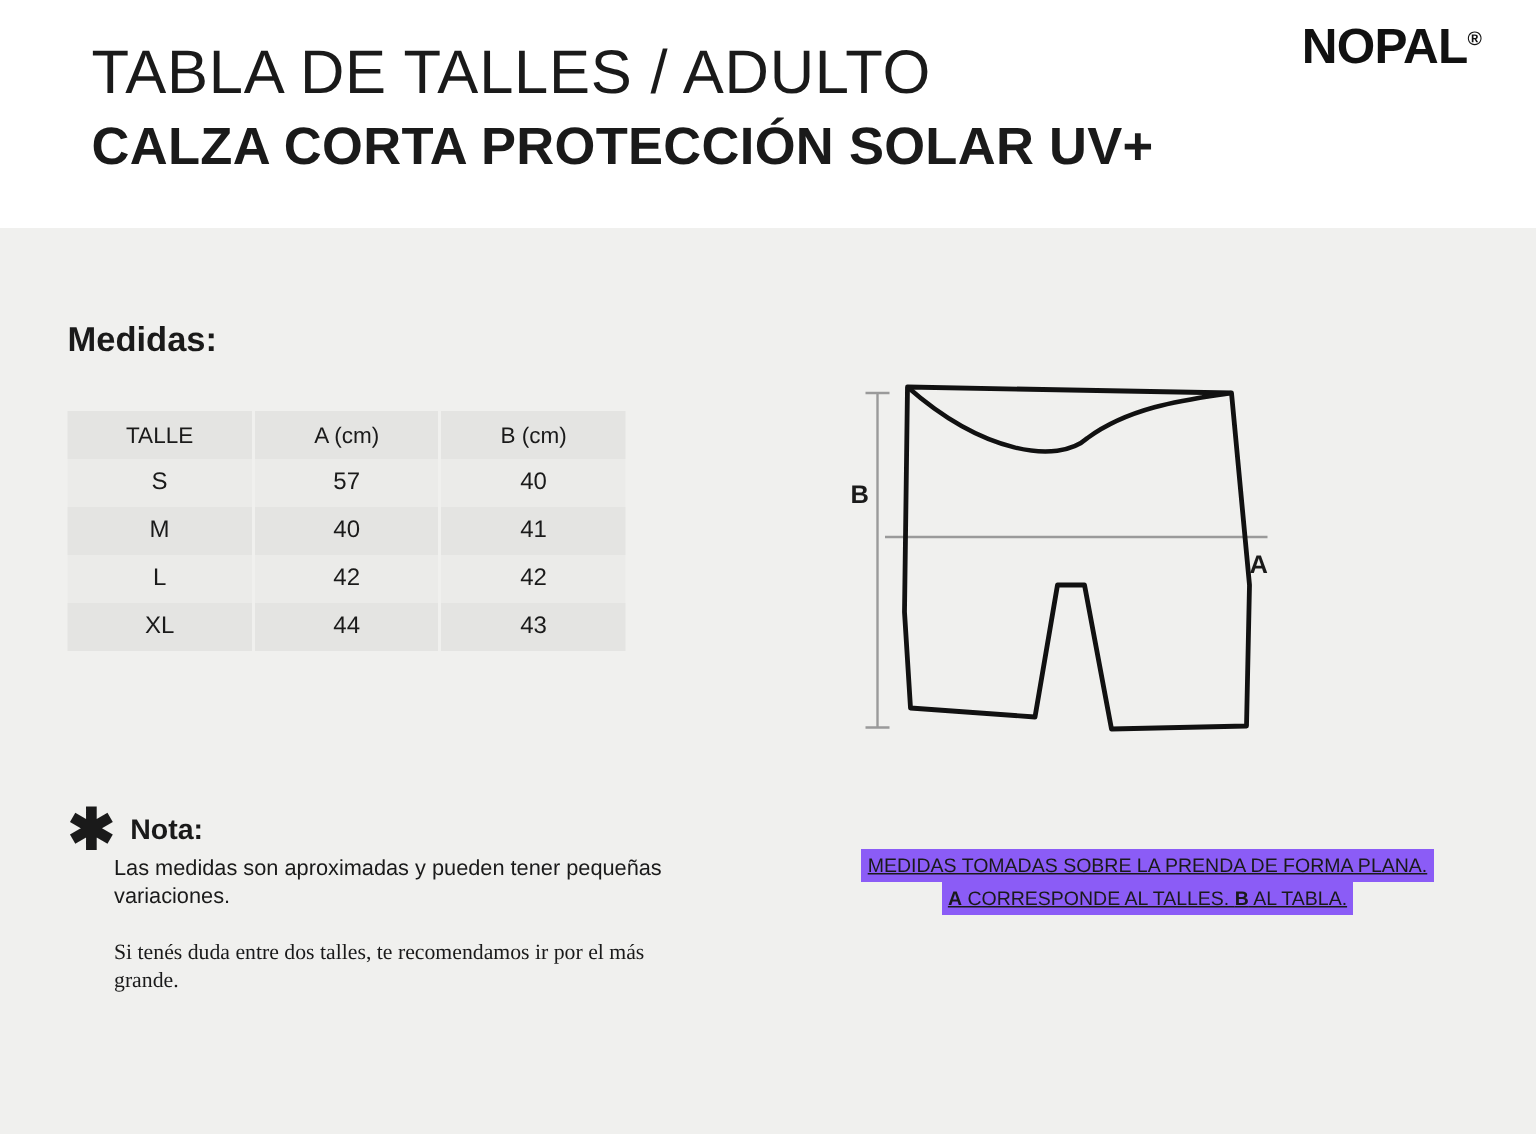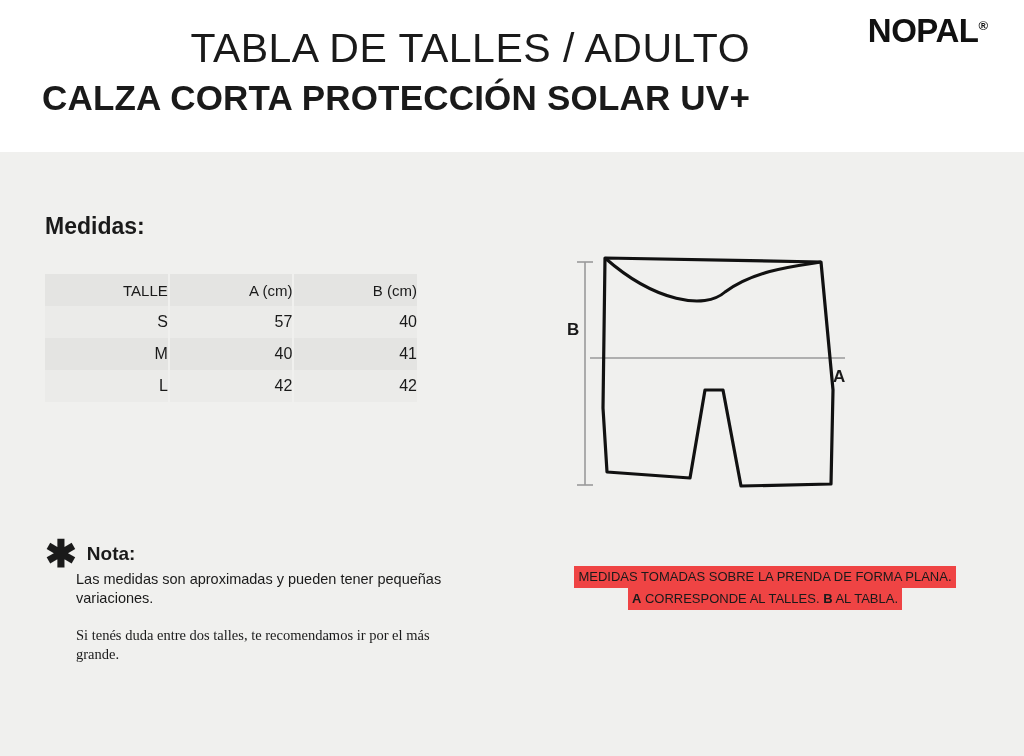--- a/index.html
+++ b/index.html
@@ -25,23 +25,22 @@
   .header {
     position: absolute;
     left: 0;
     top: 0;
     width: 1024px;
     height: 152px;
     background: #ffffff;
   }
   .header-titles {
     position: absolute;
-    left: 42px;
+    left: 61px;
     top: 24px;
-    text-align: right;
   }
   .title-main {
     font-size: 41px;
     line-height: 48px;
     font-weight: 400;
     letter-spacing: 0.5px;
     color: #1a1a1a;
     white-space: nowrap;
   }
   .title-sub {
@@ -82,21 +81,21 @@
   table.size-table {
     position: absolute;
     left: 45px;
     top: 274px;
     width: 372px;
     border-collapse: collapse;
     font-size: 16px;
   }
   table.size-table th,
   table.size-table td {
-    text-align: right;
+    text-align: center;
     padding: 0;
     height: 32px;
     font-weight: 400;
     color: #1a1a1a;
     border: none;
   }
   table.size-table th {
     background: #e4e4e2;
     font-size: 15px;
   }
@@ -170,22 +169,23 @@
     left: 545px;
     top: 566px;
     width: 440px;
     text-align: center;
     font-size: 13px;
     line-height: 20px;
     color: #1a1a1a;
   }
   .caption .line {
     display: inline-block;
-    background: #ef4444;
+    background: #8b5cf6;
     padding: 1px 4px;
+    text-decoration: underline;
   }
   .caption b { font-weight: 700; }
 </style>
 </head>
 <body>
 
 <div class="page">
 
   <div class="header">
     <div class="header-titles">
@@ -215,20 +215,25 @@
       </tr>
       <tr class="even">
         <td>M</td>
         <td>40</td>
         <td>41</td>
       </tr>
       <tr class="odd">
         <td>L</td>
         <td>42</td>
         <td>42</td>
+      </tr>
+      <tr class="even">
+        <td>XL</td>
+        <td>44</td>
+        <td>43</td>
       </tr>
     </tbody>
   </table>
 
   <div class="note-block">
     <div class="note-head">
       <span class="note-asterisk">✱</span>
       <span class="note-title">Nota:</span>
     </div>
     <div class="note-body">

